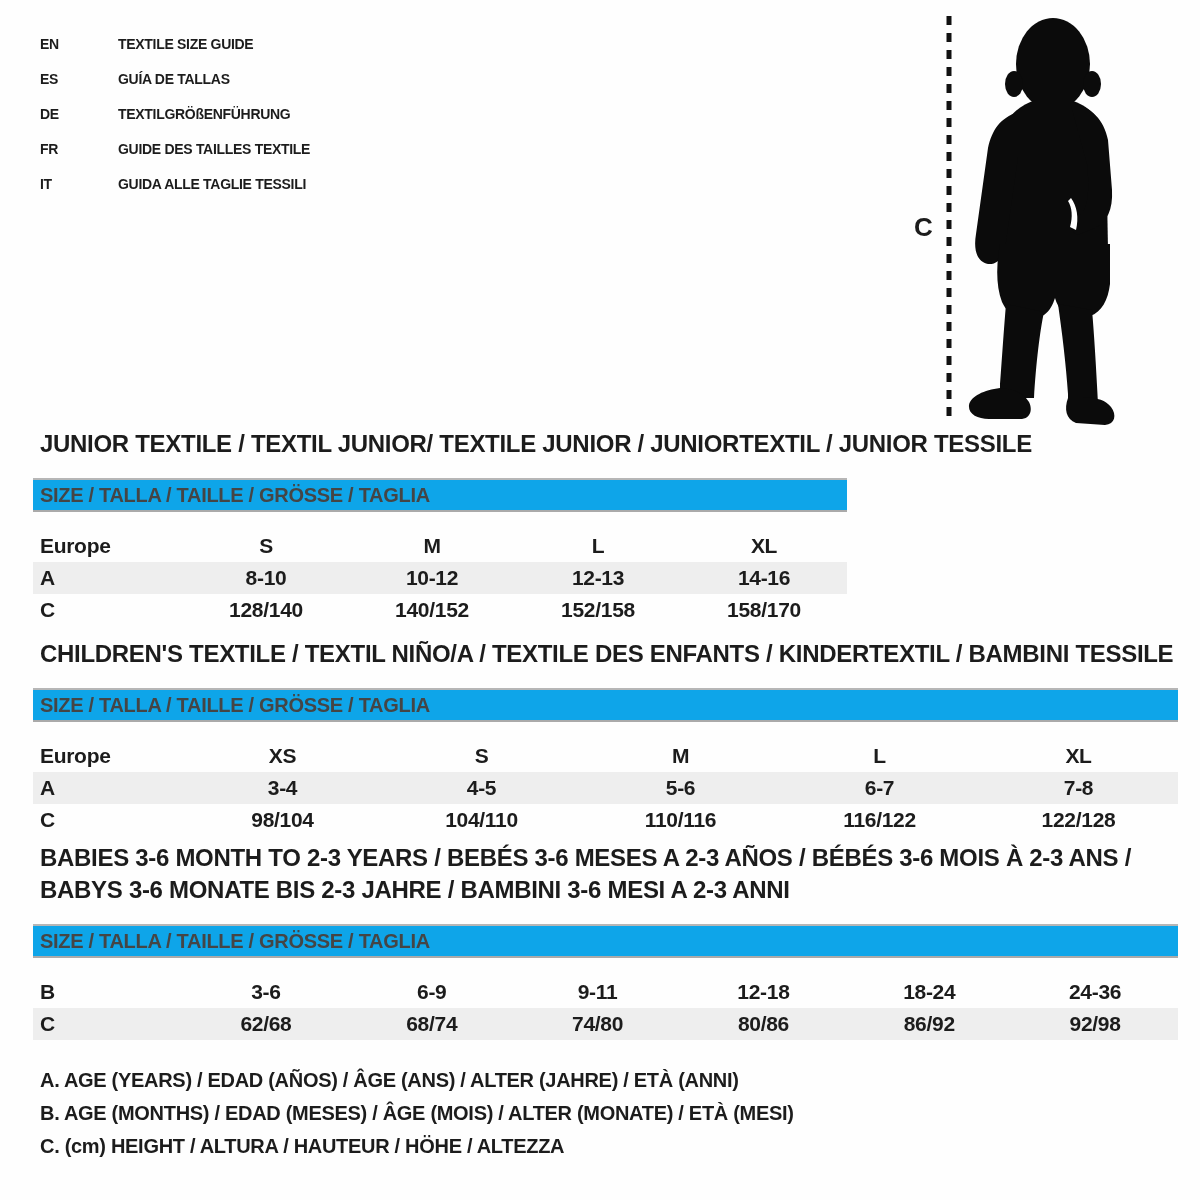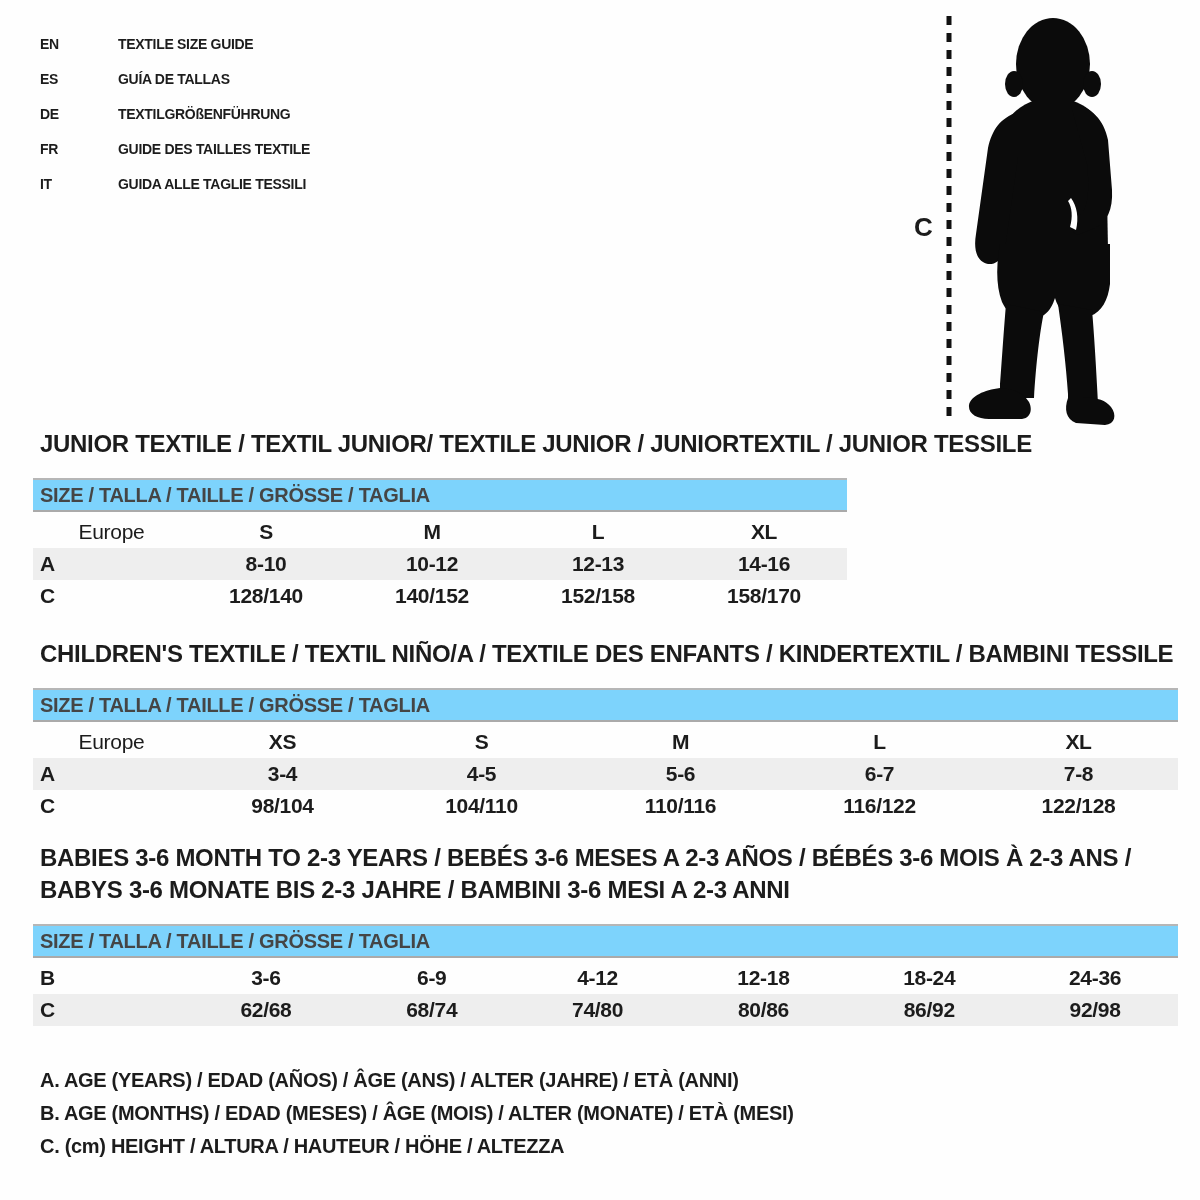--- a/index.html
+++ b/index.html
@@ -18,30 +18,30 @@
   .fig-c{position:absolute;left:914px;top:212px;font-size:26px;}
   .fig-baby{position:absolute;left:958px;top:12px;}
   
   .sec{position:absolute;left:33px;}
   .sec-junior{top:428px;width:814px;}
   .sec-children{top:638px;width:1145px;}
   .sec-babies{top:842px;width:1145px;}
   .sec-title{margin-bottom:18px;}
   .sec-title-line{line-height:32px;font-size:24px;padding-left:7px;white-space:nowrap;}
   .tbl-head{
-    background:#7dd3fc;color:#454545;
+    background:#0ea5e9;color:#454545;
     height:30px;line-height:30px;padding-left:7px;font-size:20px;
     border-top:2px solid #b6b6b6;border-bottom:2px solid #aaaaaa;
-    margin-bottom:4px;
+    margin-bottom:18px;
   }
   .tbl-row{display:grid;height:32px;line-height:32px;font-size:21px;}
   .tbl-row.shaded{background:#eeeeee;}
   .cell.label{padding-left:7px;}
   .cell.val{text-align:center;}
-  .reg{font-weight:400;text-align:center;}
+  .reg{font-weight:700;}
   
   .legend{position:absolute;left:40px;top:1064px;}
   .legend-line{line-height:33px;font-size:20px;white-space:nowrap;}
 </style>
 </head>
 <body>
 
 <div class="langs">
     <div class="lang-row">
       <span class="lang-code">EN</span>
@@ -151,21 +151,21 @@
     <div class="sec-title">
       <div class="sec-title-line">BABIES 3-6 MONTH TO 2-3 YEARS / BEBÉS 3-6 MESES A 2-3 AÑOS / BÉBÉS 3-6 MOIS À 2-3 ANS /</div>
       <div class="sec-title-line">BABYS 3-6 MONATE BIS 2-3 JAHRE / BAMBINI 3-6 MESI A 2-3 ANNI</div>
     </div>
     <div class="tbl">
       <div class="tbl-head">SIZE / TALLA / TAILLE / GRÖSSE / TAGLIA</div>
       <div class="tbl-row" style="grid-template-columns: 150px repeat(6, 1fr);">
         <div class="cell label">B</div>
         <div class="cell val">3-6</div>
         <div class="cell val">6-9</div>
-        <div class="cell val">4-12</div>
+        <div class="cell val">9-11</div>
         <div class="cell val">12-18</div>
         <div class="cell val">18-24</div>
         <div class="cell val">24-36</div>
       </div>
       <div class="tbl-row shaded" style="grid-template-columns: 150px repeat(6, 1fr);">
         <div class="cell label">C</div>
         <div class="cell val">62/68</div>
         <div class="cell val">68/74</div>
         <div class="cell val">74/80</div>
         <div class="cell val">80/86</div>

